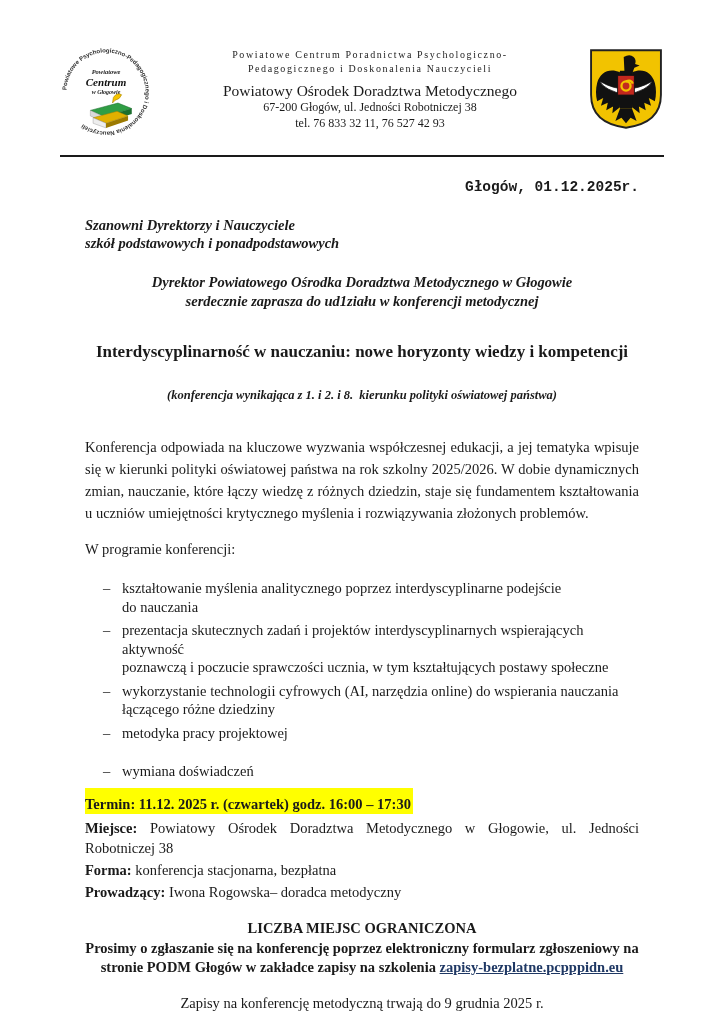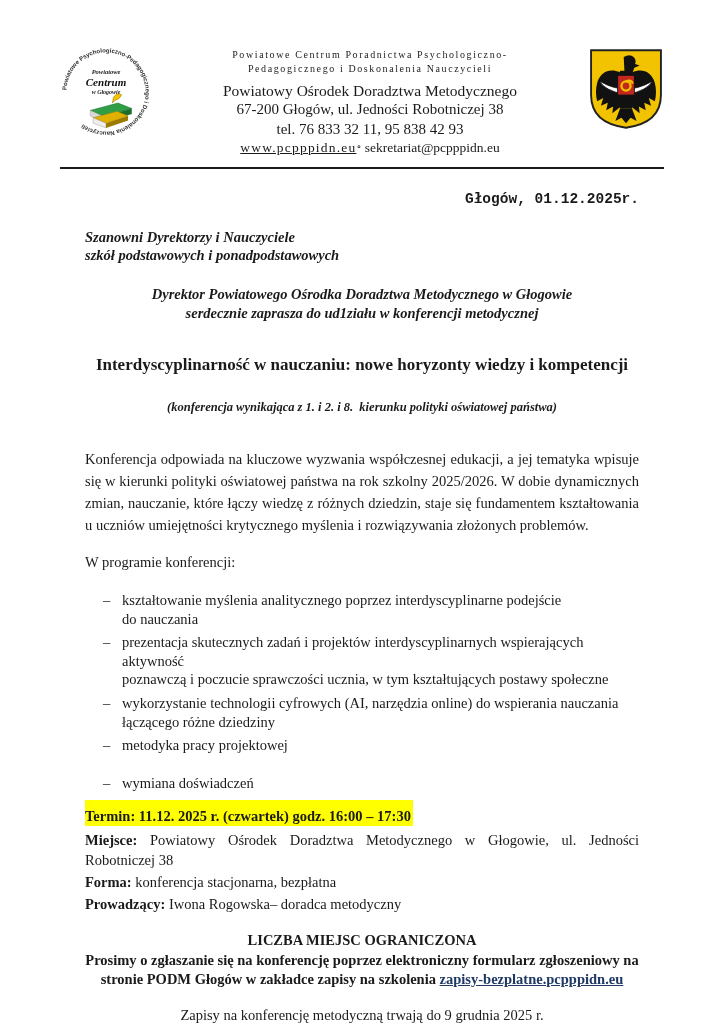--- a/index.html
+++ b/index.html
@@ -16,21 +16,21 @@
   .page{width:724px;height:1024px;padding:44px 60px 0 60px;background:#fff;}
   .content{padding:0 25px;}
 
   
   .letterhead{display:flex;align-items:flex-start;gap:8px;padding-bottom:10px;
     border-bottom:2px solid var(--rule);}
   .logo-wrap{width:92px;flex:0 0 92px;margin-top:2px;}
   .head-center{flex:1;text-align:center;padding-top:4px;}
   .org-line{font-size:10px;letter-spacing:1.6px;line-height:1.35;color:#222;}
   .unit-line{font-size:15.5px;margin-top:6px;line-height:1.25;}
-  .addr-line{font-size:15px;line-height:1.3;}
+  .addr-line{font-size:12px;line-height:1.3;}
   .site-line{font-size:13.5px;line-height:1.3;}
   .site-link{letter-spacing:1.2px;text-decoration:underline;color:#1a1a1a;cursor:pointer;}
   .sep-dot{font-size:10px;vertical-align:2px;}
   .arms-wrap{width:76px;flex:0 0 76px;margin-top:4px;}
 
   
   .date-line{margin-top:20px;text-align:right;font-weight:bold;font-size:14.5px;font-family:Liberation Mono, monospace;}
   .salutation{margin-top:17px;font-weight:bold;font-style:italic;font-size:14.5px;line-height:1.25;}
   .invite{margin-top:21px;text-align:center;font-weight:bold;font-style:italic;font-size:14.5px;line-height:1.3;}
   .conf-title{margin-top:29px;text-align:center;font-weight:bold;font-size:17px;}
@@ -91,25 +91,21 @@
           <path d="M58,56 q4,-6 9,-3 q-2,5 -7,6 l-3,3 Z" fill="#f5c400" stroke="#9c7a00" stroke-width="0.6"></path>
         </g>
       </svg>
     </div>
 
     <div class="head-center">
       <div class="org-line">Powiatowe Centrum Poradnictwa Psychologiczno-</div>
       <div class="org-line">Pedagogicznego i Doskonalenia Nauczycieli</div>
       <div class="unit-line">Powiatowy Ośrodek Doradztwa Metodycznego</div>
       <div class="addr-line">67-200 Głogów, ul. Jedności Robotniczej 38</div>
-      <div class="addr-line">tel. 76 833 32 11, 95 838 42 93</div>
-      <div class="site-line">
-        <span class="site-link">www.pcpppidn.eu</span><span class="sep-dot">∘</span>
-        <span>sekretariat@pcpppidn.eu</span>
-      </div>
+      <div class="addr-line">tel. 76 833 32 11, 76 527 42 93</div>
     </div>
 
     <div class="arms-wrap">
       <svg viewBox="0 0 100 108" width="76" height="82">
 
         <path class="gold" d="M4,3 H96 V62 Q96 99 50 105 Q4 99 4 62 Z" stroke="#222" stroke-width="2.5"></path>
 
         <g fill="#111">
 
           <path d="M47,12 q8,-5 13,0 q4,4 2,9 l6,2 -7,3 -3,8 -10,-2 Z"></path>

